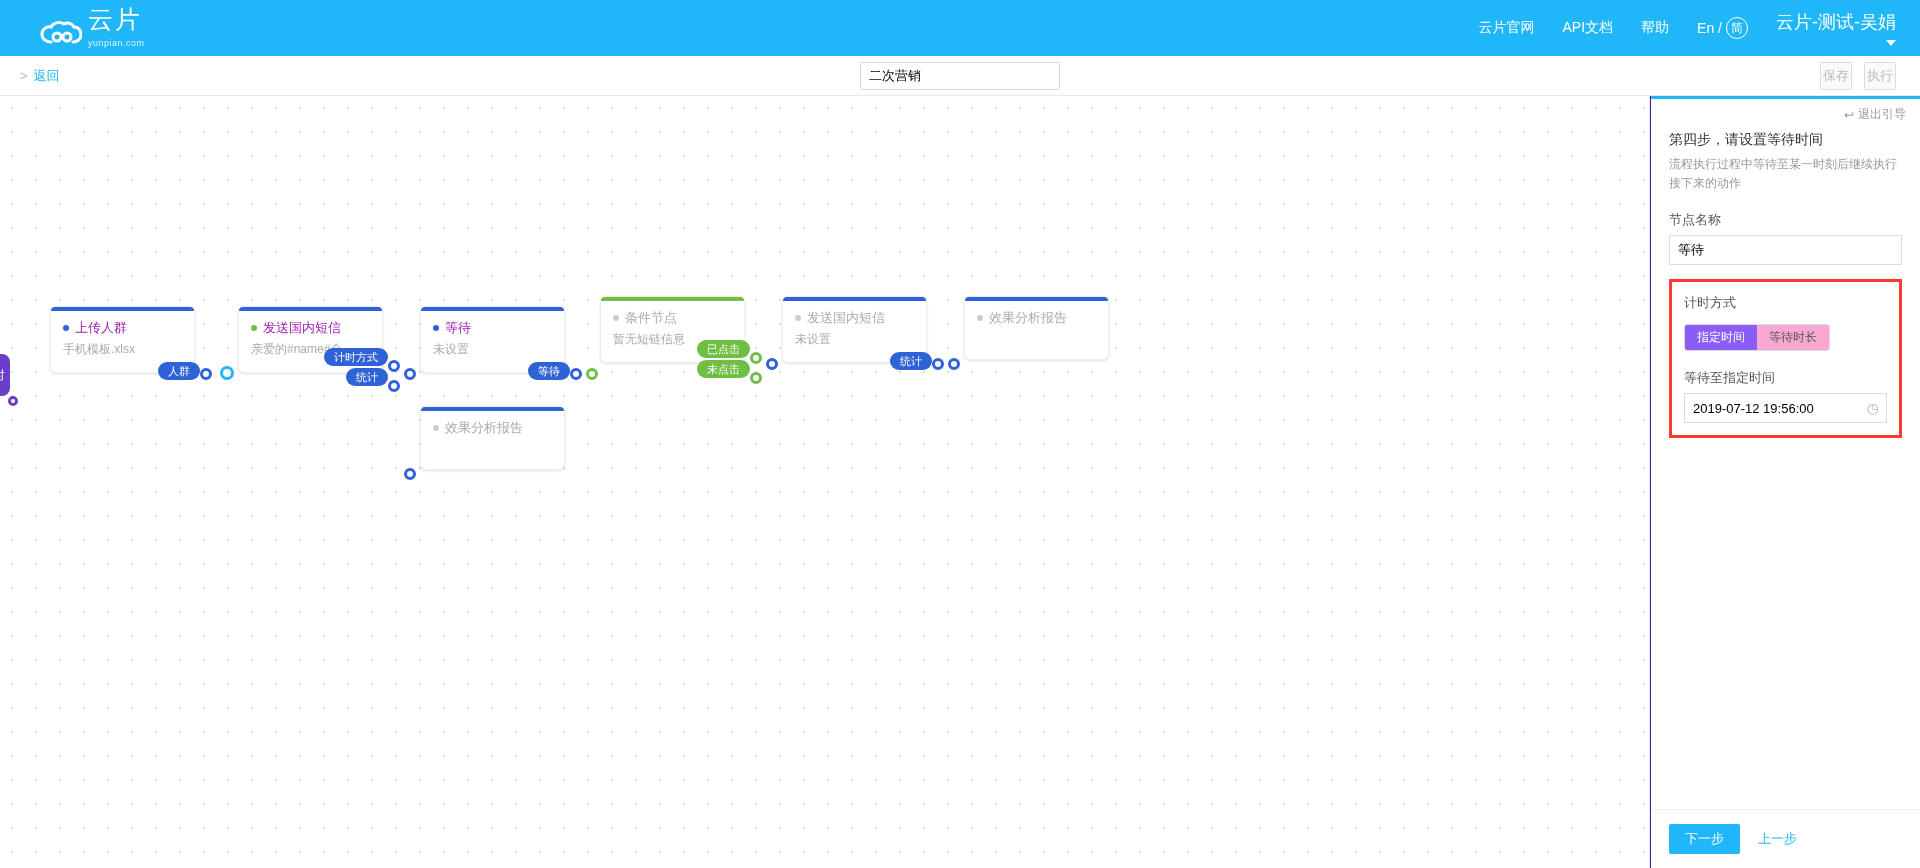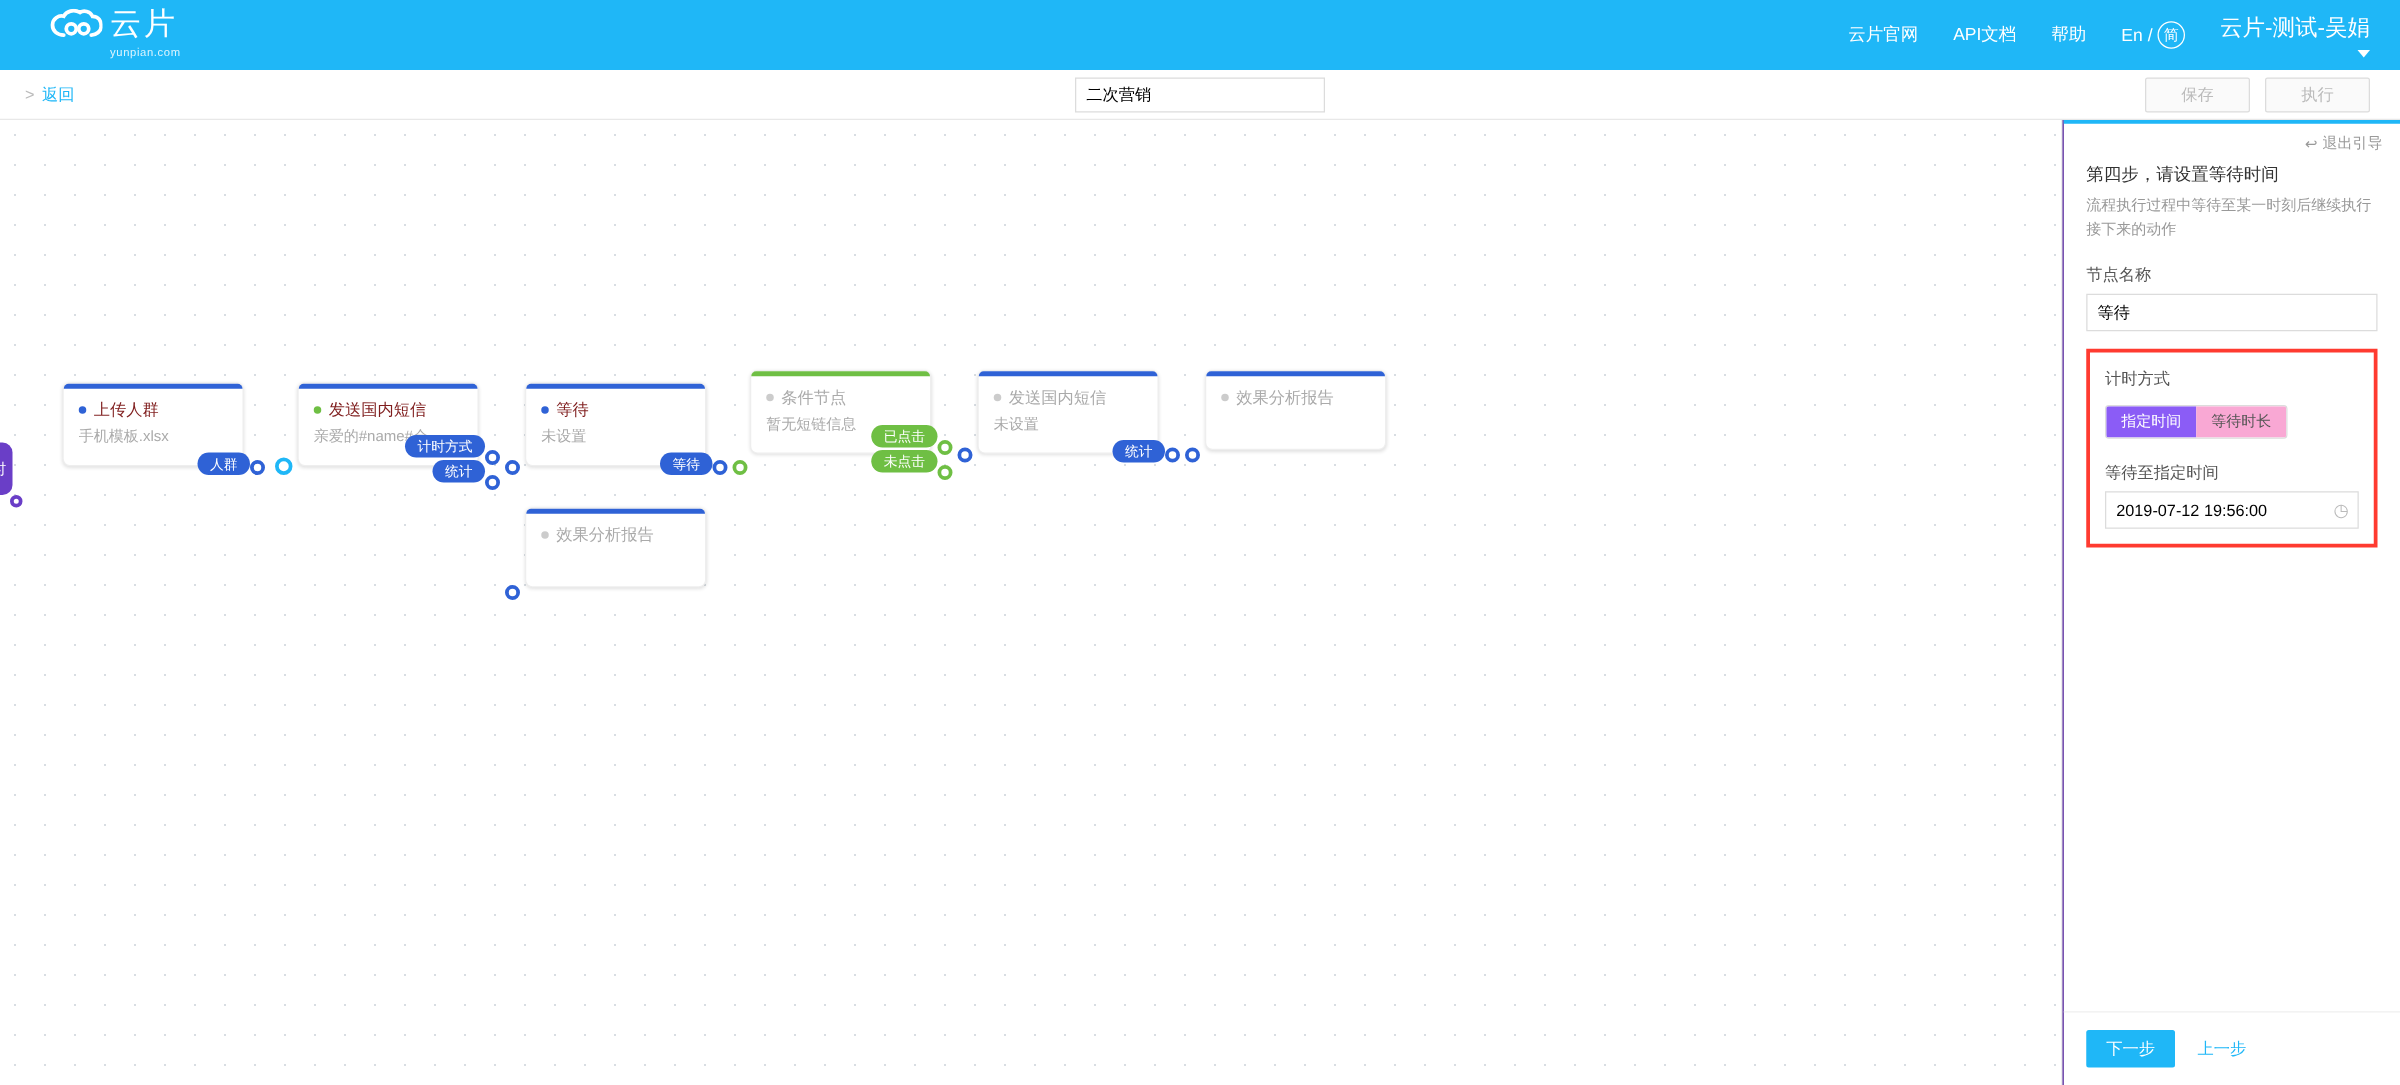--- a/index.html
+++ b/index.html
@@ -8,21 +8,21 @@
   
   .topbar {
     height: 56px;
     background: #1fb7f7;
     color: #fff;
     display: flex;
     align-items: center;
     padding: 0 24px 0 40px;
     font-size: 15px;
   }
-  .logo { display: flex; align-items: flex-start; gap: 6px; }
+  .logo { display: flex; align-items: flex-end; gap: 6px; }
   .logo-mark svg { display: block; }
   .logo-text { font-size: 25px; font-weight: 300; letter-spacing: 2px; line-height: 1; }
   .logo-sub  { font-size: 9px; opacity: .85; letter-spacing: .5px; }
   .topbar-right { margin-left: auto; display: flex; align-items: center; gap: 28px; }
   .topbar-right a { color: #fff; text-decoration: none; font-size: 14px; cursor: pointer; }
   .lang-toggle { font-size: 14px; display: flex; align-items: center; gap: 4px; }
   .lang-circle { border: 1px solid #fff; border-radius: 50%; width: 22px; height: 22px; display: inline-flex; align-items: center; justify-content: center; font-size: 12px; }
   .user-menu { display: flex; align-items: flex-end; gap: 6px; cursor: pointer; font-size: 18px; flex-direction: column; }
   .user-menu .caret { width: 0; height: 0; border-left: 5px solid transparent; border-right: 5px solid transparent; border-top: 6px solid #fff; }
 
@@ -47,21 +47,21 @@
     transform: translateX(-50%);
     height: 28px;
     width: 200px;
     border: 1px solid #dcdcdc;
     padding: 0 8px;
     font-size: 13px;
   }
   .actionbar .right-btns { margin-left: auto; display: flex; gap: 12px; padding-right: 24px; }
   .btn {
     height: 28px;
-    padding: 0 28px;
+    padding: 0 2px;
     border: 1px solid #dcdcdc;
     background: #fff;
     font-size: 13px;
     cursor: pointer;
     border-radius: 2px;
   }
   .btn[disabled] { color: #bbb; cursor: not-allowed; background: #fafafa; }
 
   
   .main { display: flex; height: calc(100% - 96px); }
@@ -79,21 +79,21 @@
     position: absolute;
     width: 145px;
     background: #fff;
     border-radius: 6px;
     box-shadow: 0 1px 3px rgba(0,0,0,.12);
     border: 1px solid #eee;
     padding: 10px 12px 14px;
   }
   .node .top-stripe { position: absolute; top: 0; left: 0; right: 0; height: 4px; border-radius: 6px 6px 0 0; }
   .node .dot { width: 6px; height: 6px; border-radius: 50%; display: inline-block; margin-right: 6px; vertical-align: middle; }
-  .node .title { font-size: 13px; color: #7f1d1d; margin-top: 2px; display: flex; align-items: center; }
+  .node .title { font-size: 13px; color: #a21caf; margin-top: 2px; display: flex; align-items: center; }
   .node .subtitle { font-size: 12px; color: #aaa; margin-top: 4px; white-space: nowrap; overflow: hidden; text-overflow: ellipsis; }
   .node.muted .title { color: #aaa; }
 
   .pill {
     position: absolute;
     height: 18px;
     padding: 0 10px;
     font-size: 11px;
     color: #fff;
     border-radius: 9px;

